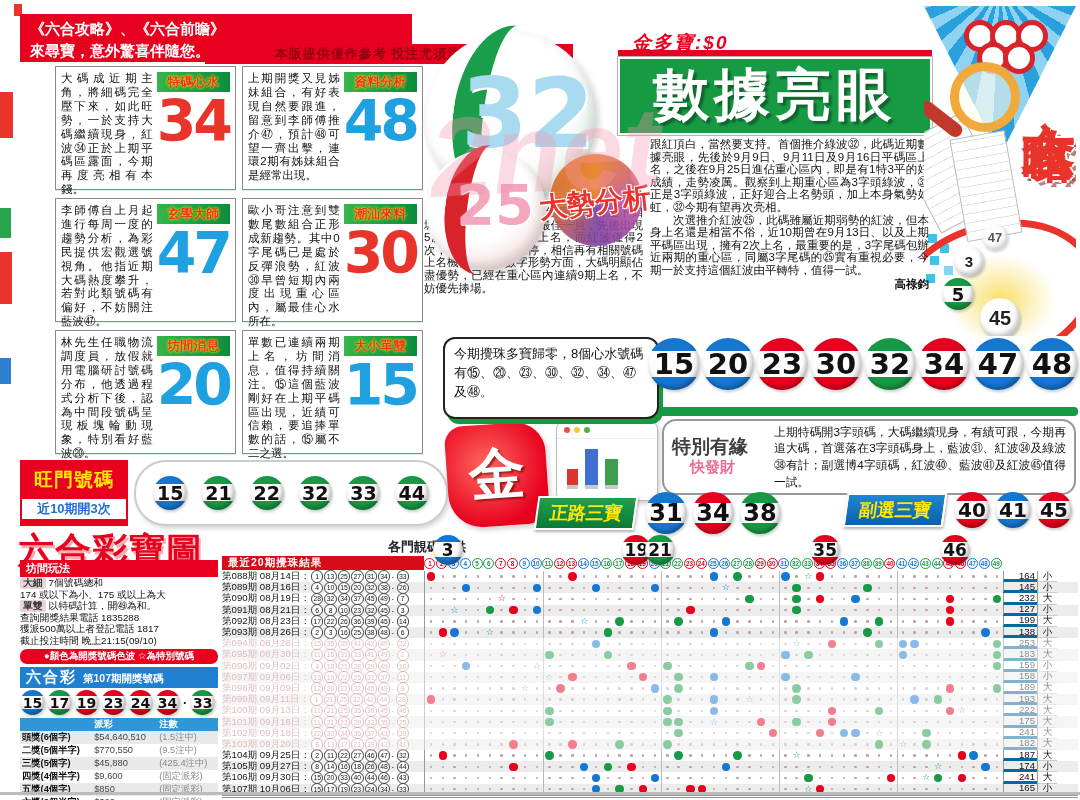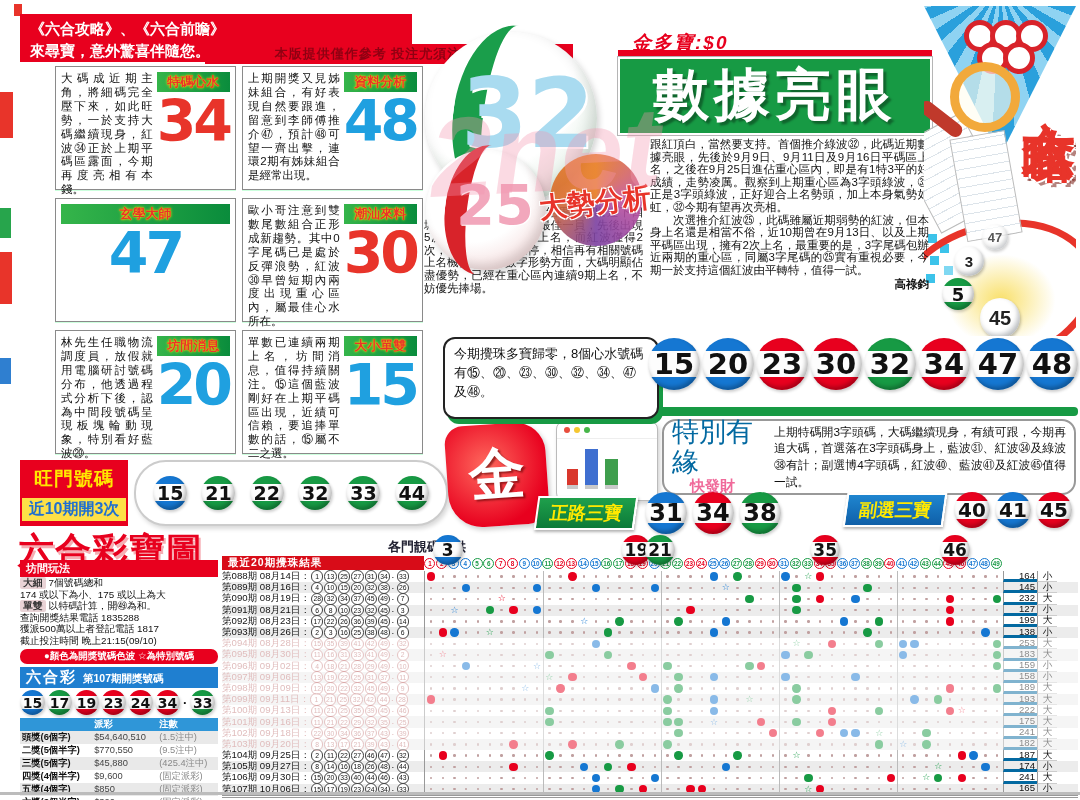--- a/index.html
+++ b/index.html
@@ -46,21 +46,21 @@
   .tip-text{width:95px;font-size:11.5px;line-height:13.9px;text-align:justify}
   .tip-side{flex:1;display:flex;flex-direction:column;align-items:center}
   .tip-head{width:100%;text-align:center;background:linear-gradient(90deg,#35b54a,#0a8c3c);
     color:#e8342a;font-weight:900;font-size:13px;padding:1px 0;text-shadow:0 0 3px #ffe900,0 0 1px #ffe900}
   .tip-num{font-size:57px;font-weight:900;line-height:1.05;letter-spacing:-3px;font-family:"DejaVu Sans",sans-serif}
   .num-red{color:#e8342a}.num-blue{color:#1fa0e0}
   
   #hot{position:absolute;left:20px;top:460px;width:428px;height:66px;display:flex}
   #hot-label-box{width:104px;background:#e8001e;display:flex;flex-direction:column;justify-content:center;padding:2px}
   #hot-label{color:#ffe900;font-size:19px;font-weight:900;text-align:center;letter-spacing:1px}
-  #hot-sub{background:#fde047;color:#1f6fd0;font-size:16px;font-weight:700;text-align:center;margin-top:6px;padding:1px 0}
+  #hot-sub{background:#ffffff;color:#1f6fd0;font-size:13px;font-weight:700;text-align:center;margin-top:6px;padding:1px 0}
   #hot-strip{flex:1;margin-left:6px;background:#fff;border:2px solid #ccc;border-radius:32px;display:flex;
     align-items:center;justify-content:space-around;padding:0 10px;box-shadow:2px 3px 4px rgba(0,0,0,.15)}
   
   #big-ball{position:absolute;left:425px;top:32px;width:172px;height:172px;border-radius:50%;z-index:2;
     background:radial-gradient(circle at 38% 30%,#fff 52%,#e2efe5 76%,#bcd8c2);
     box-shadow:inset -6px -8px 14px rgba(0,0,0,.12),2px 3px 6px rgba(0,0,0,.18)}
   #big-ball::before{content:"";position:absolute;left:16%;top:-4%;width:46%;height:108%;border-radius:50%;
     border-left:30px solid #1a9e4b;transform:rotate(7deg)}
   .bb-num{position:absolute;left:36px;top:26px;font-size:96px;font-weight:900;color:#a9dbf0;
     text-shadow:2px 2px 0 #fff;font-family:"DejaVu Sans",sans-serif}
@@ -100,21 +100,21 @@
   #window-graphic{position:absolute;left:556px;top:421px;width:102px;height:80px;background:#fff;
     border:1px solid #bbb;border-radius:8px;box-shadow:2px 3px 5px rgba(0,0,0,.18);z-index:1;box-sizing:border-box}
   .win-dots{display:flex;gap:4px;padding:5px 7px;border-bottom:1px solid #eee}
   .win-dots i{width:6px;height:6px;border-radius:50%}
   .bars{display:flex;align-items:flex-end;gap:7px;height:46px;margin:4px 10px 0}
   .bars i{display:block;border-bottom:4px solid #c9c9c9}
   
   #fortune-box{position:absolute;left:662px;top:419px;width:414px;height:76px;border:2px solid #999;
     border-radius:14px;background:#fff;display:flex;align-items:center;padding:3px 8px;gap:8px;box-sizing:border-box}
   .f-labels{width:94px;flex:none}
-  .f1{color:#0369a1;font-size:27px;font-weight:400;line-height:1.1}
+  .f1{color:#404040;font-size:19px;font-weight:700;line-height:1.1}
   .f2{color:#f06a9a;font-size:15px;font-weight:800;margin-left:18px}
   .f-text{font-size:11.8px;line-height:1.42;text-align:justify}
   
   .trio{position:absolute;top:492px;display:flex;align-items:center;gap:9px;z-index:2}
   #trio0{left:536px}#trio1{left:845px}
   .trio-label{font-size:18px;font-weight:900;color:#ffe900;padding:3px 12px;transform:skewX(-8deg);
     border:2px solid #fff;box-shadow:1px 2px 3px rgba(0,0,0,.3);white-space:nowrap}
   .trio-label.g{background:linear-gradient(#1fa04c,#0c7a38)}
   .trio-label.b{background:linear-gradient(#1f86d0,#0f5fa8)}
   .trio-balls{display:flex;gap:5px}
@@ -223,20 +223,21 @@
       </div>
     </div>
     <div class="tip">
       <div class="tip-text">上期開獎又見姊妹組合，有好表現自然要跟進，留意到李師傅推介㊼，預計㊽可望一齊出擊，連環2期有姊妹組合是經常出現。</div>
       <div class="tip-side">
         <div class="tip-head">資料分析</div>
         <div class="tip-num num-blue">48</div>
       </div>
     </div>
     <div class="tip">
+      <div class="tip-text">李師傅自上月起進行每周一度的趨勢分析，為彩民提供宏觀選號視角。他指近期大碼熱度攀升，若對此類號碼有偏好，不妨關注藍波㊼。</div>
       <div class="tip-side">
         <div class="tip-head">玄學大師</div>
         <div class="tip-num num-blue">47</div>
       </div>
     </div>
     <div class="tip">
       <div class="tip-text">歐小哥注意到雙數尾數組合正形成新趨勢。其中0字尾碼已是處於反彈浪勢，紅波㉚早曾短期內兩度出現重心區內，屬最佳心水所在。</div>
       <div class="tip-side">
         <div class="tip-head">潮汕來料</div>
         <div class="tip-num num-red">30</div>

